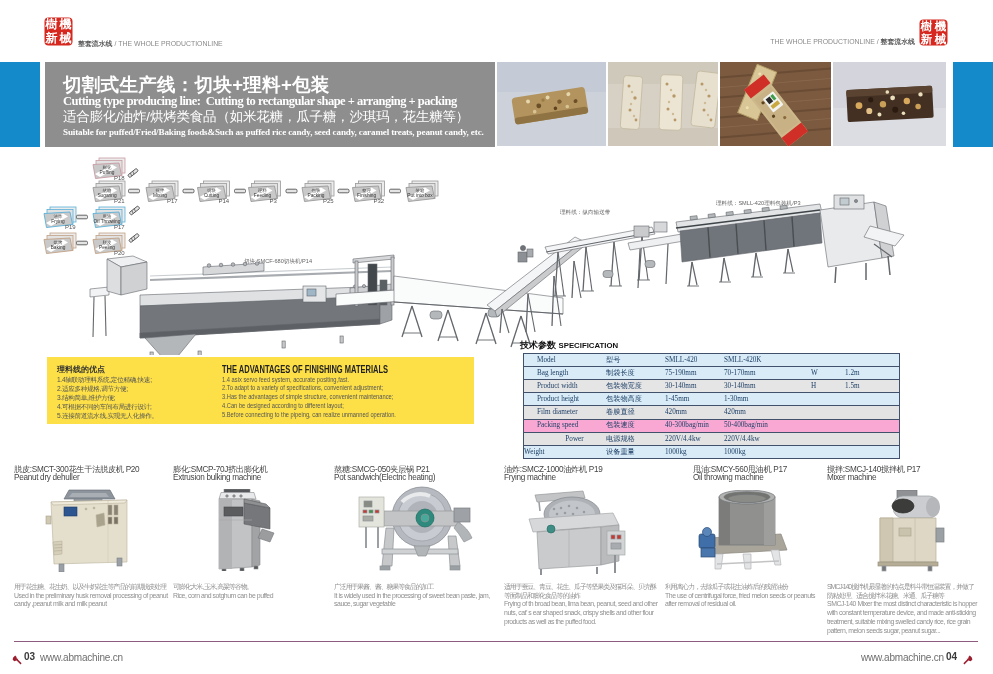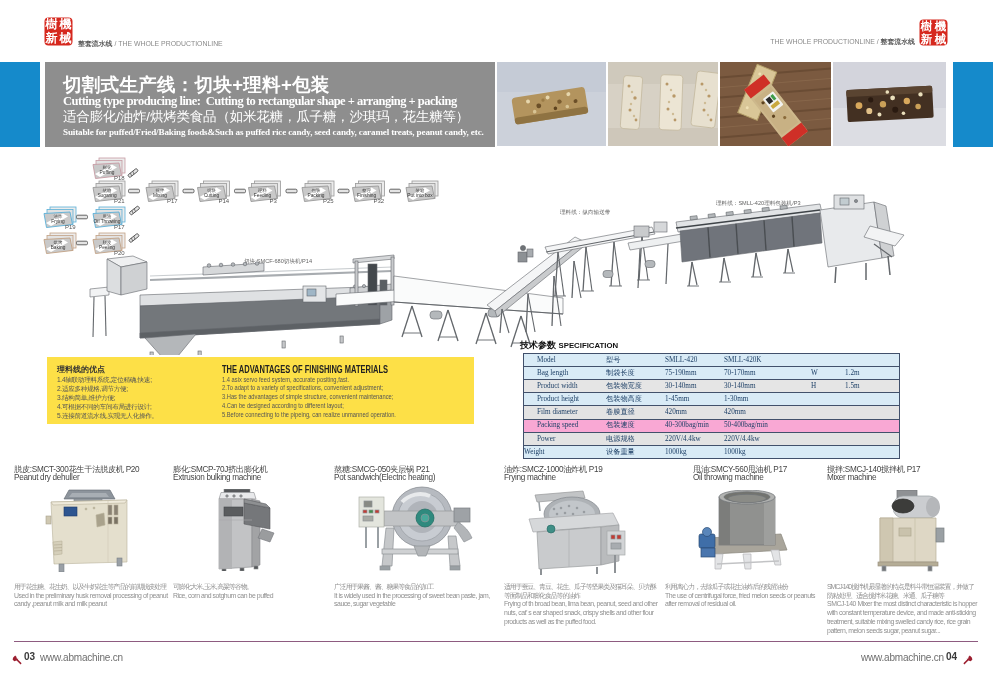--- a/index.html
+++ b/index.html
@@ -532,21 +532,21 @@
         </tr>
     <tr style="background:#f9a8d4;">
           <td style="padding-left:13px;">Packing speed</td>
           <td>包装速度</td>
           <td>40-300bag/min</td>
           <td>50-400bag/min</td>
           <td></td>
           <td></td>
         </tr>
     <tr style="background:#e3e3e3;">
-          <td style="padding-left:13px;">Power</td>
+          <td style="padding-left:19px;text-align:center;">Power</td>
           <td>电源规格</td>
           <td>220V/4.4kw</td>
           <td>220V/4.4kw</td>
           <td></td>
           <td></td>
         </tr>
     <tr style="background:#d9ebf6;">
           <td style="">Weight</td>
           <td>设备重量</td>
           <td>1000kg</td>

